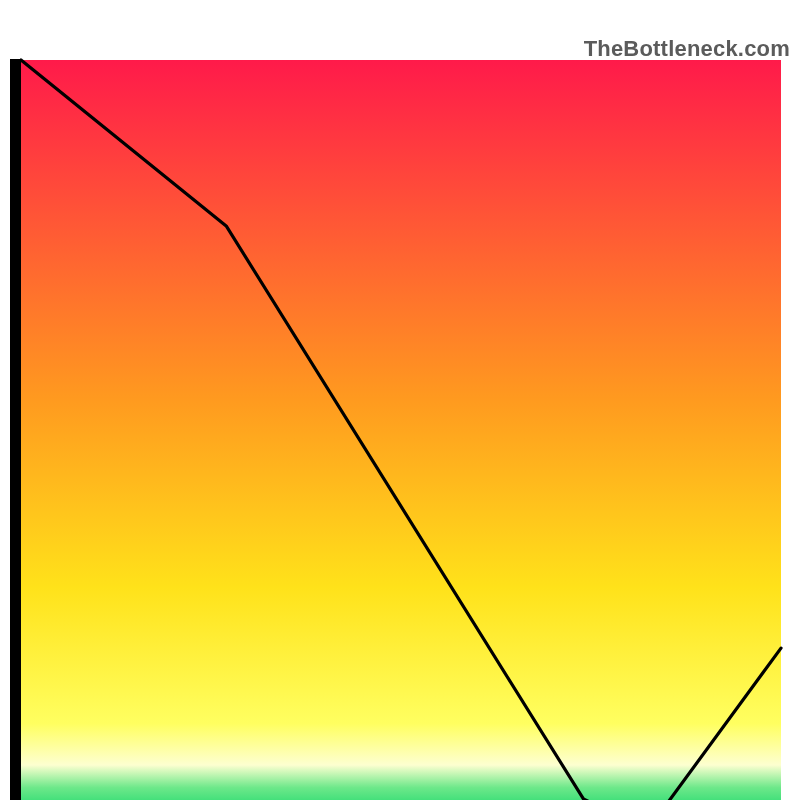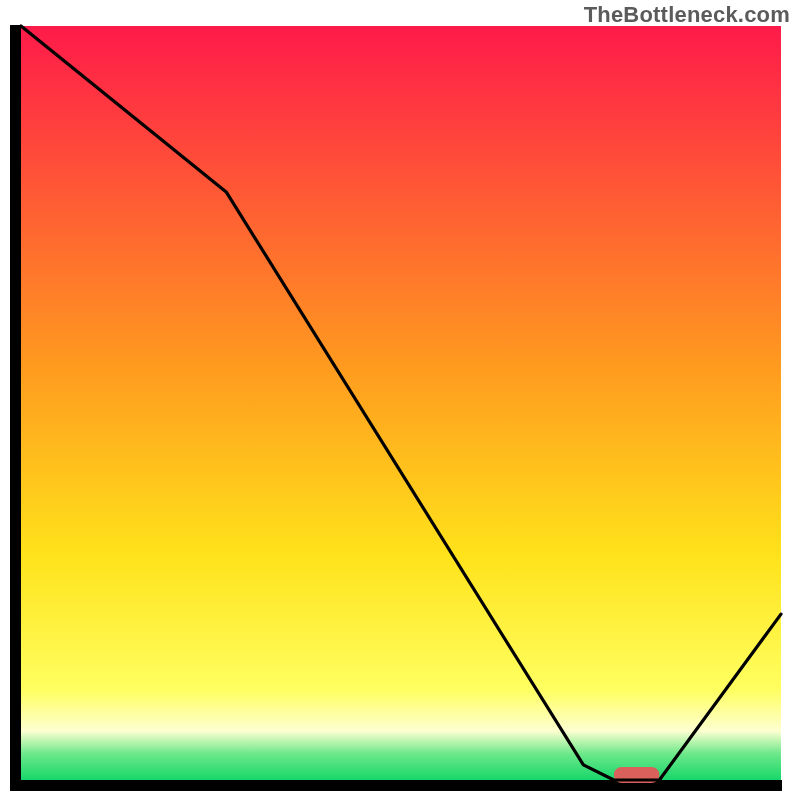--- a/index.html
+++ b/index.html
@@ -7,20 +7,21 @@
     padding: 0;
     width: 800px;
     height: 800px;
     background: #ffffff;
     font-family: Arial, Helvetica, sans-serif;
   }
   .container {
     position: relative;
     width: 800px;
     height: 592px;
+    margin-top: 34px;
   }
   .watermark {
     position: absolute;
     top: 2px;
     right: 10px;
     font-size: 22px;
     font-weight: 600;
     color: #5b5b5b;
     letter-spacing: 0.2px;
   }

